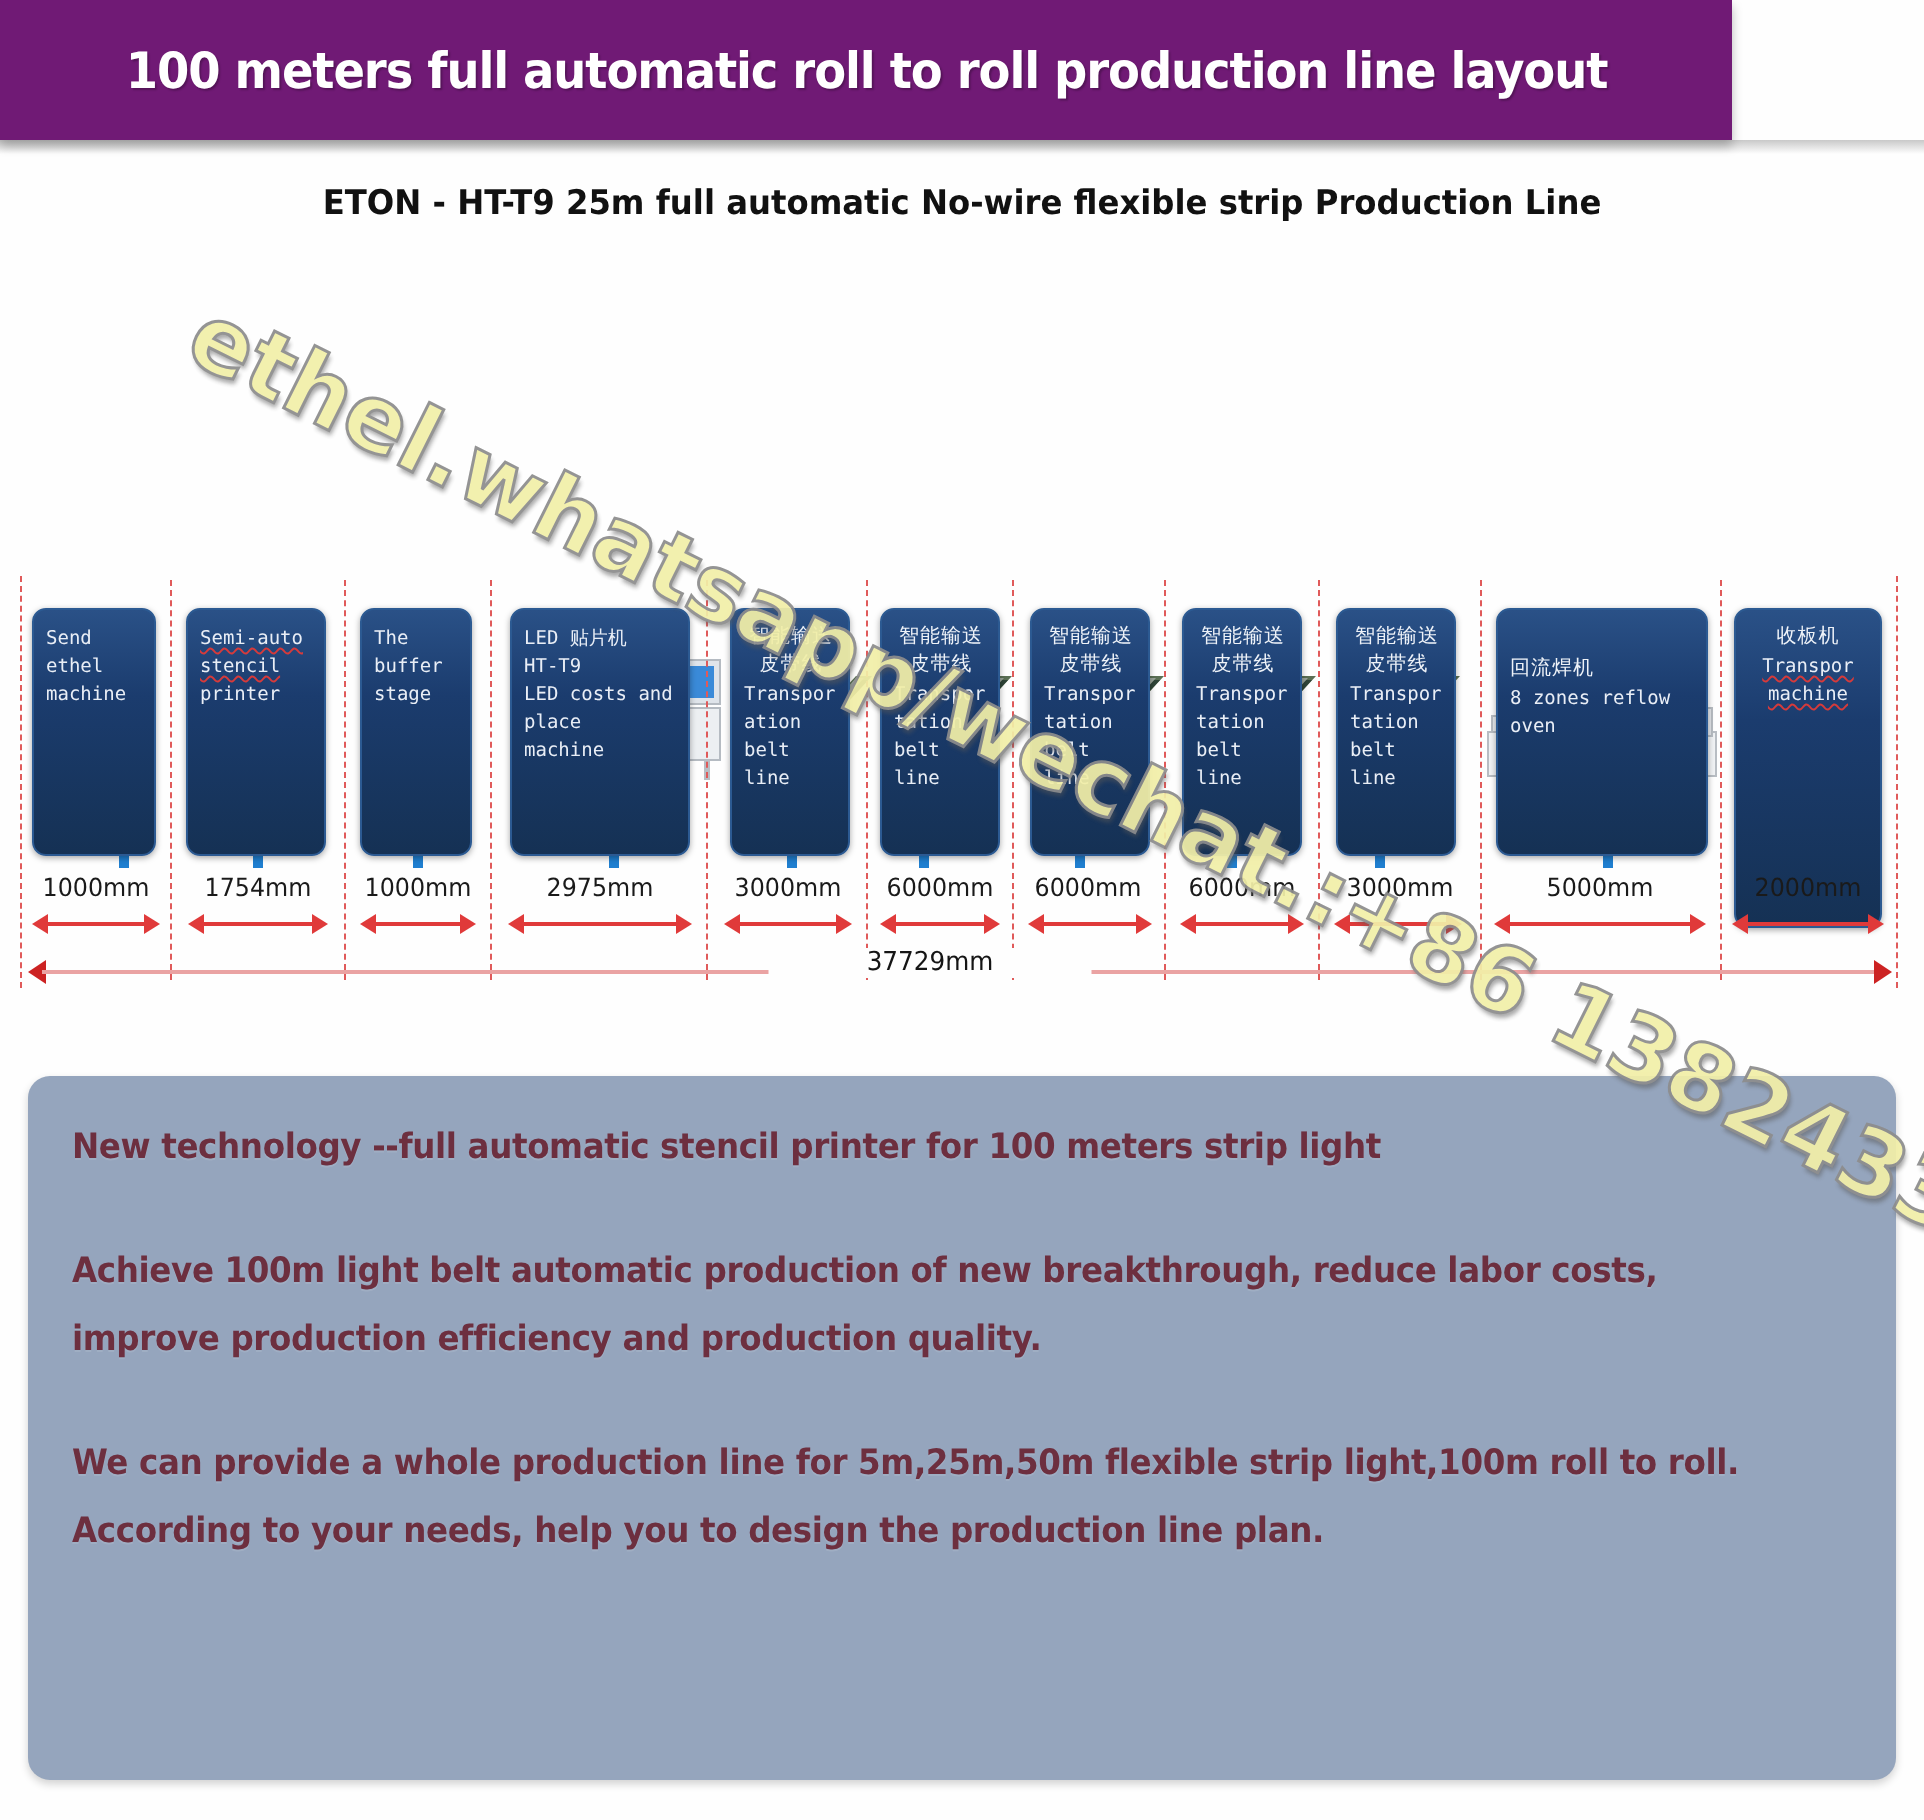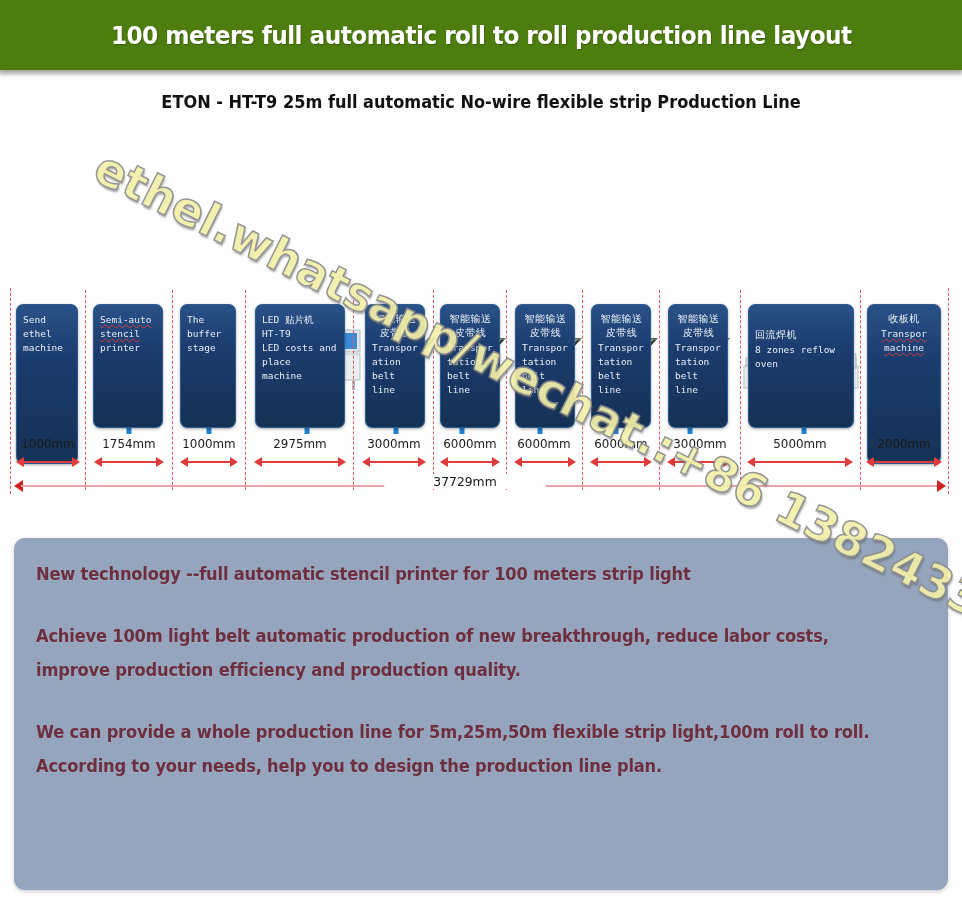--- a/index.html
+++ b/index.html
@@ -6,22 +6,22 @@
   html, body {
     width: 962px; height: 910px;
     background: #ffffff;
     font-family: "Liberation Sans", sans-serif;
     overflow: hidden;
   }
   #page { position: relative; width: 962px; height: 910px; background: #fefefe; }
 
   
   .header-bar {
-    position: absolute; left: 0; top: 0; width: 962px; height: 70px;
-    background: #4d7c0f;
+    position: absolute; left: 0; top: 0; width: 866px; height: 70px;
+    background: #701a75;
     box-shadow: 0 3px 5px rgba(0,0,0,.28);
     display: flex; align-items: center; justify-content: center;
   }
   .header-title {
     color: #ffffff;
     font-family: "DejaVu Sans", sans-serif;
     font-weight: bold;
     font-size: 25px;
     letter-spacing: -0.6px;
     transform: scaleX(.93);
@@ -359,21 +359,21 @@
     <div class="vdash" style="left:245px;"></div>
     <div class="vdash" style="left:353px;"></div>
     <div class="vdash" style="left:433px;"></div>
     <div class="vdash" style="left:506px;"></div>
     <div class="vdash" style="left:582px;"></div>
     <div class="vdash" style="left:659px;"></div>
     <div class="vdash" style="left:740px;"></div>
     <div class="vdash" style="left:860px;"></div>
     <div class="edge-dash" style="left:948px;"></div>
 
-    <div class="pbox" style="left:16px;width:62px;height:160px;">
+    <div class="pbox" style="left:16px;width:62px;height:124px;">
       <span class="en">Send</span>
       <span class="en">ethel</span>
       <span class="en">machine</span>
     </div>
 
     <div class="pbox" style="left:180px;width:56px;height:124px;">
       <span class="en">The</span>
       <span class="en">buffer</span>
       <span class="en">stage</span>
     </div>

